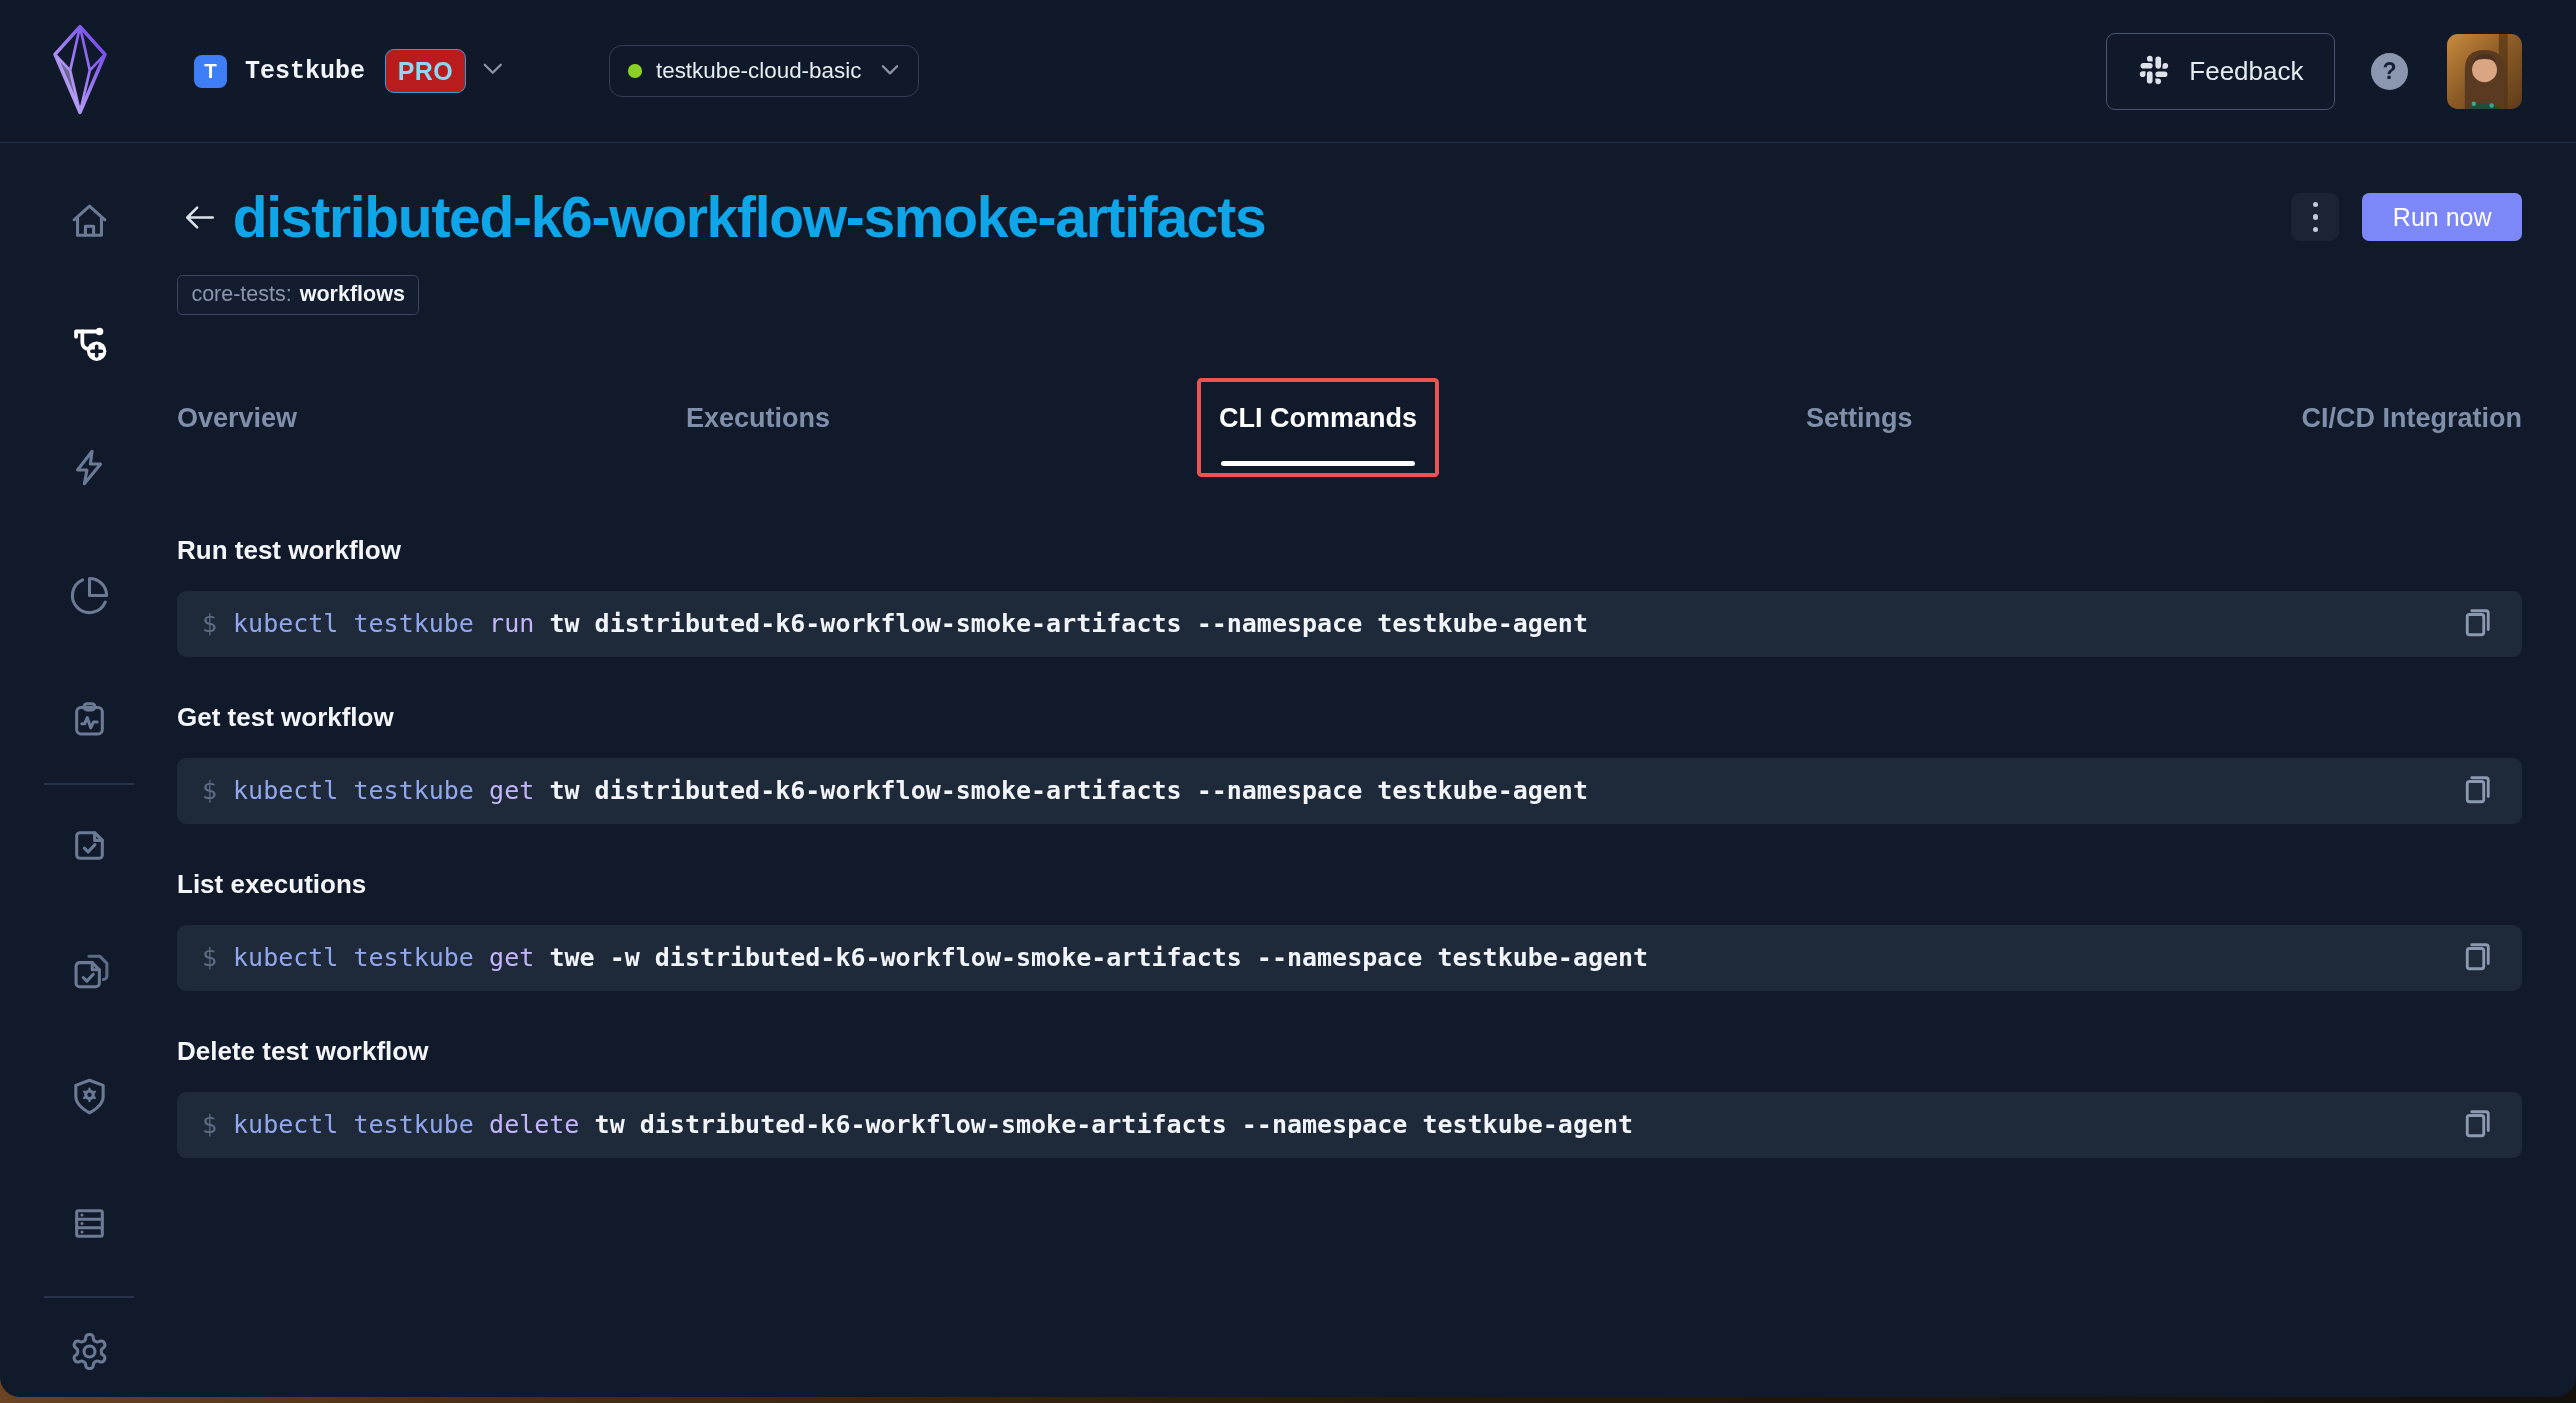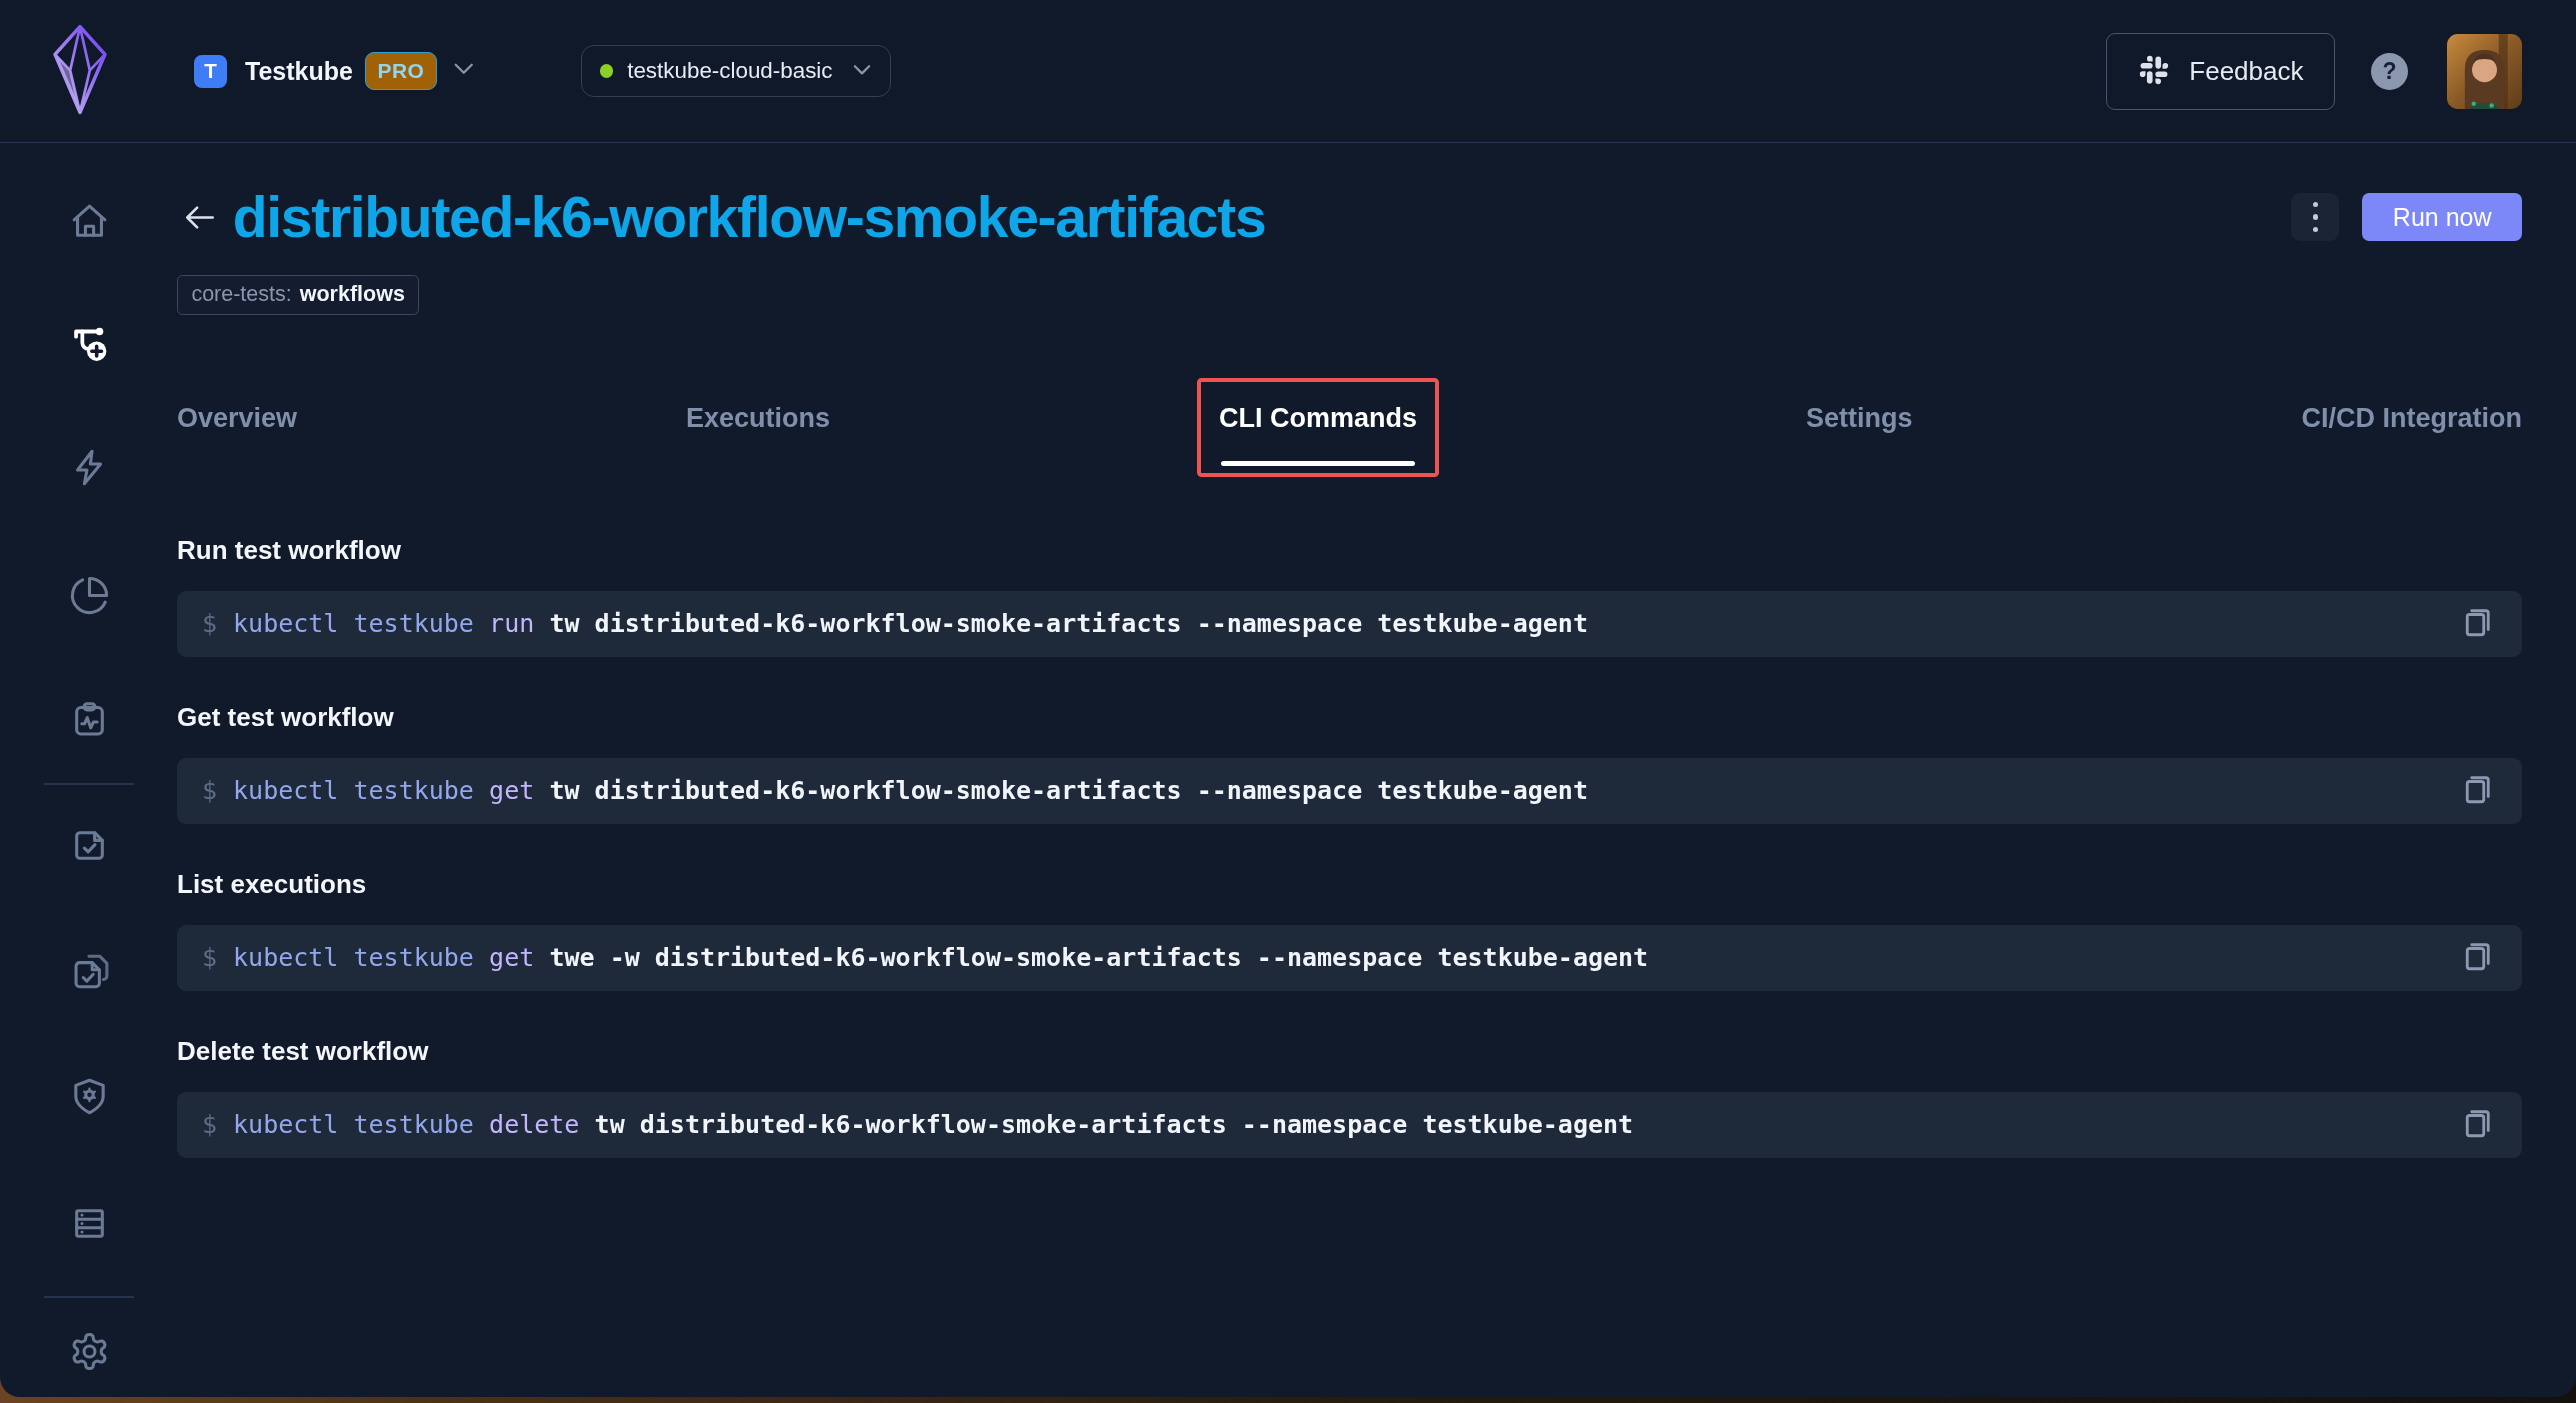--- a/index.html
+++ b/index.html
@@ -17,25 +17,25 @@
     height:143px; display:flex; align-items:center;
     padding:0 54px 0 52px; background:#101929;
     border-bottom:1.8px solid #26334d;
   }
   .org-switcher { display:flex; align-items:center; margin-left:86px; cursor:pointer; }
   .t-badge {
     width:33px; height:33px; border-radius:8px; background:#3f7df6;
     color:#fff; font-size:20.6px; font-weight:700;
     display:flex; align-items:center; justify-content:center;
   }
-  .org-name { color:#f2f5fa; font-size:25px; font-weight:600; margin-left:18px; }
+  .org-name { color:#f2f5fa; font-size:25px; font-weight:600; margin-left:18px;font-family:Liberation Mono, monospace; }
   .pro-badge {
-    margin-left:12px; padding:6.3px 11.7px; border-radius:9px;
-    background:#a16207; border:1.8px solid #2d9fd6;
-    color:#8fd6f2; font-size:21px; font-weight:700; letter-spacing:0.4px;
+    margin-left:20px; padding:6.3px 11.7px; border-radius:9px;
+    background:#b91c1c; border:1.8px solid #2d9fd6;
+    color:#8fd6f2; font-size:25px; font-weight:700; letter-spacing:0.4px;
   }
   .chev { margin-left:16px; }
   .env-select {
     margin-left:106px; width:310px; height:52px; border-radius:13px;
     border:1.8px solid #323e55; display:flex; align-items:center;
     padding:0 18px; cursor:pointer; background:transparent;
   }
   .env-dot { width:13.4px; height:13.4px; border-radius:50%; background:#8bd125; }
   .env-label { color:#e8edf4; font-size:22.4px; margin-left:14.3px; flex:1; }
   .flex-spacer { flex:1; }

